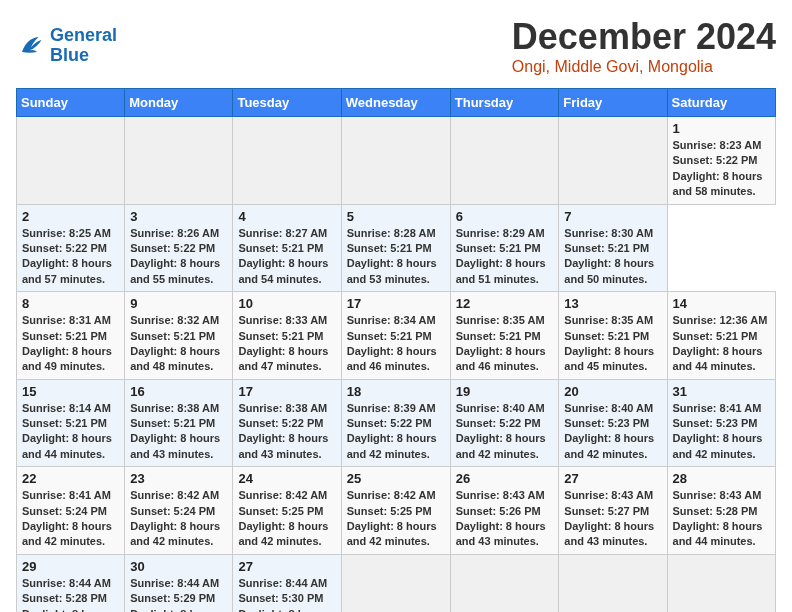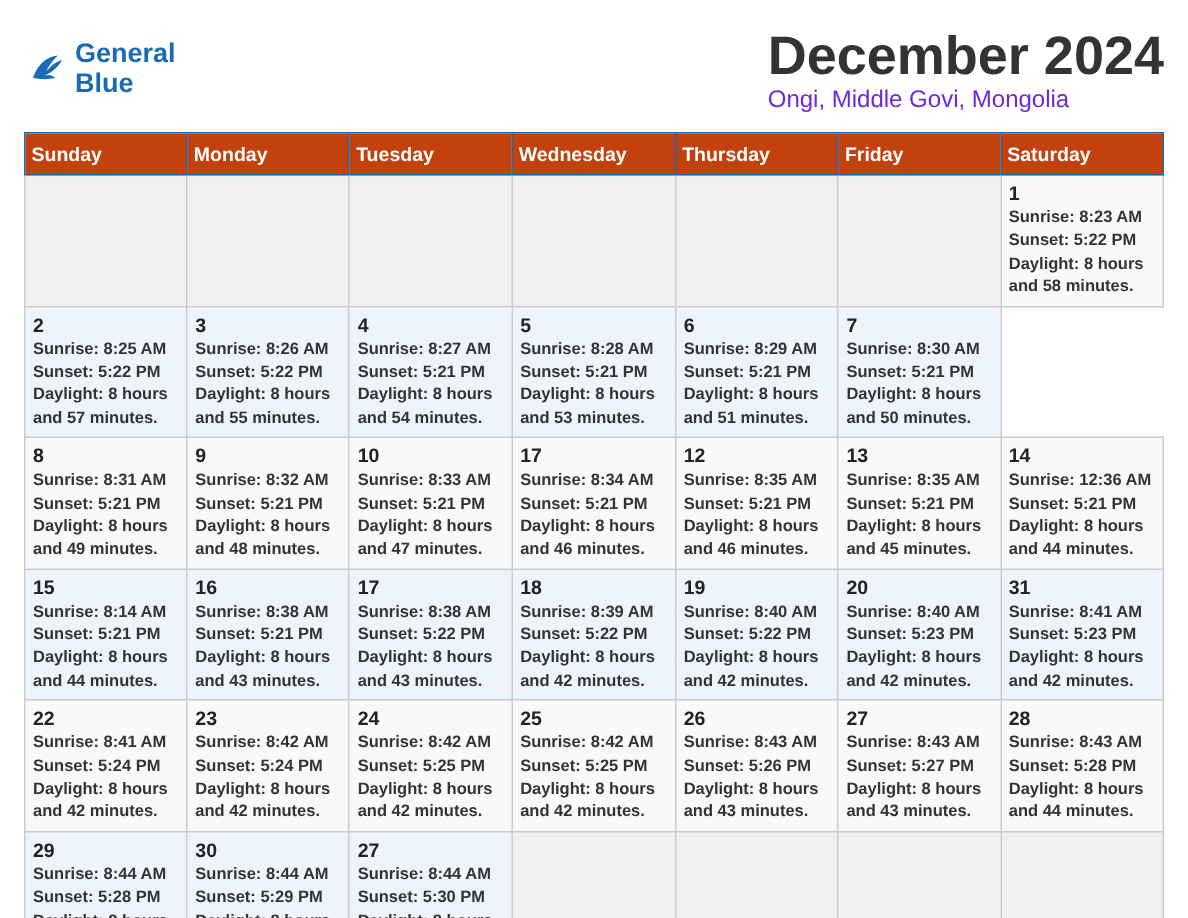--- a/index.html
+++ b/index.html
@@ -38,29 +38,29 @@
     .title-area {
       text-align: left;
     }
     .month-title {
       font-size: 36px;
       font-weight: bold;
       color: #333;
     }
     .location-title {
       font-size: 16px;
-      color: #6d28d9;
+      color: #c2410c;
     }
     table {
       width: 100%;
       border-collapse: collapse;
       font-size: 11px;
     }
     thead tr th {
-      background-color: #c2410c;
+      background-color: #3b82f6;
       color: #fff;
       padding: 6px 4px;
       text-align: left;
       font-size: 13px;
       font-weight: bold;
       border: 1px solid #1a6bb5;
     }
     tbody tr td {
       border: 1px solid #ccc;
       vertical-align: top;

